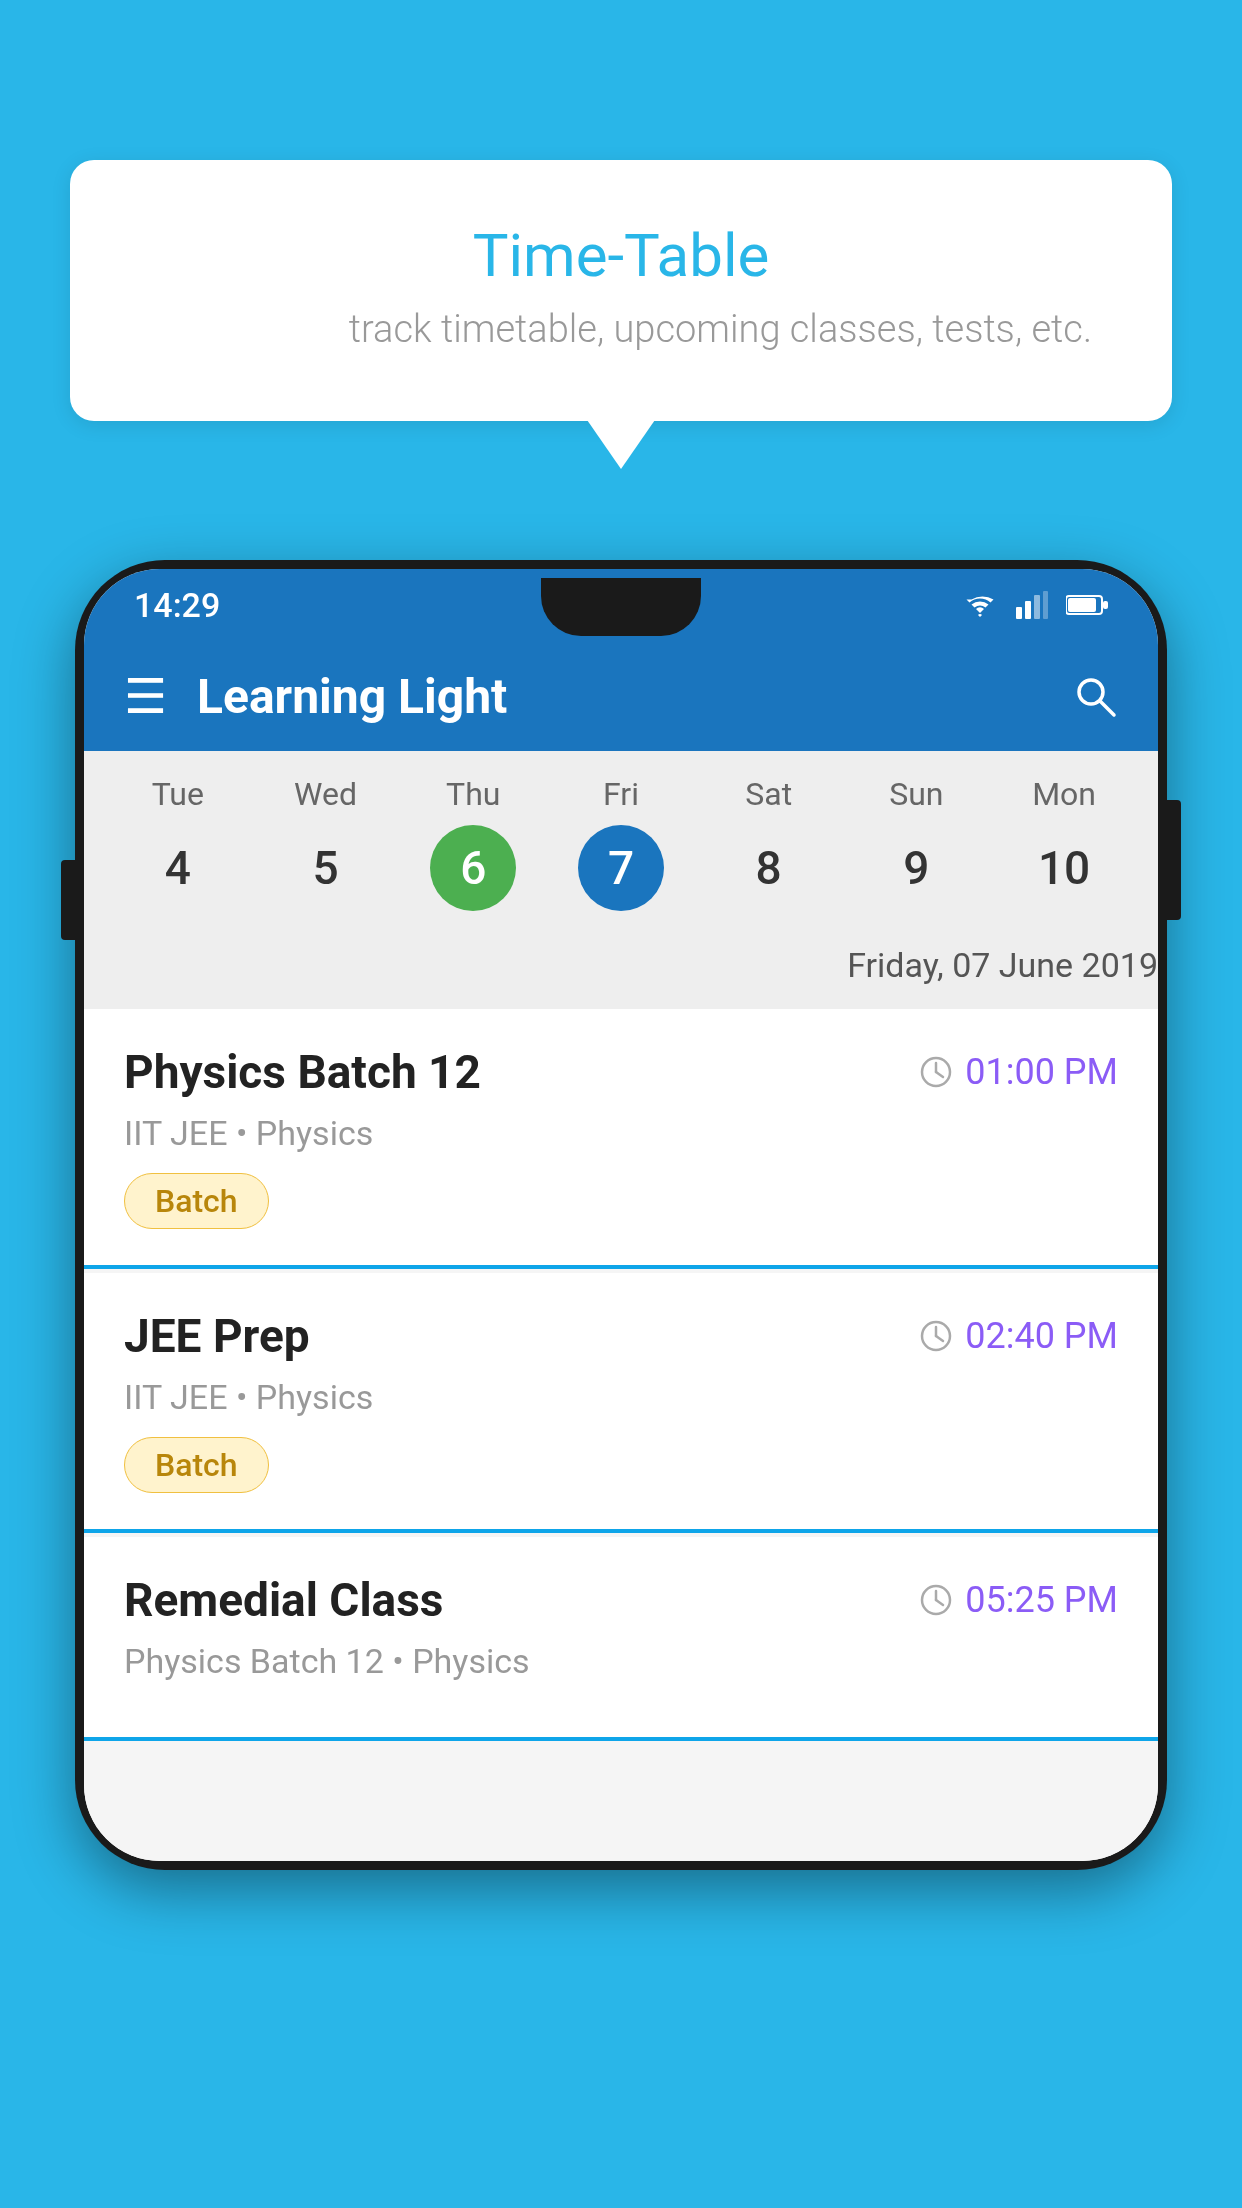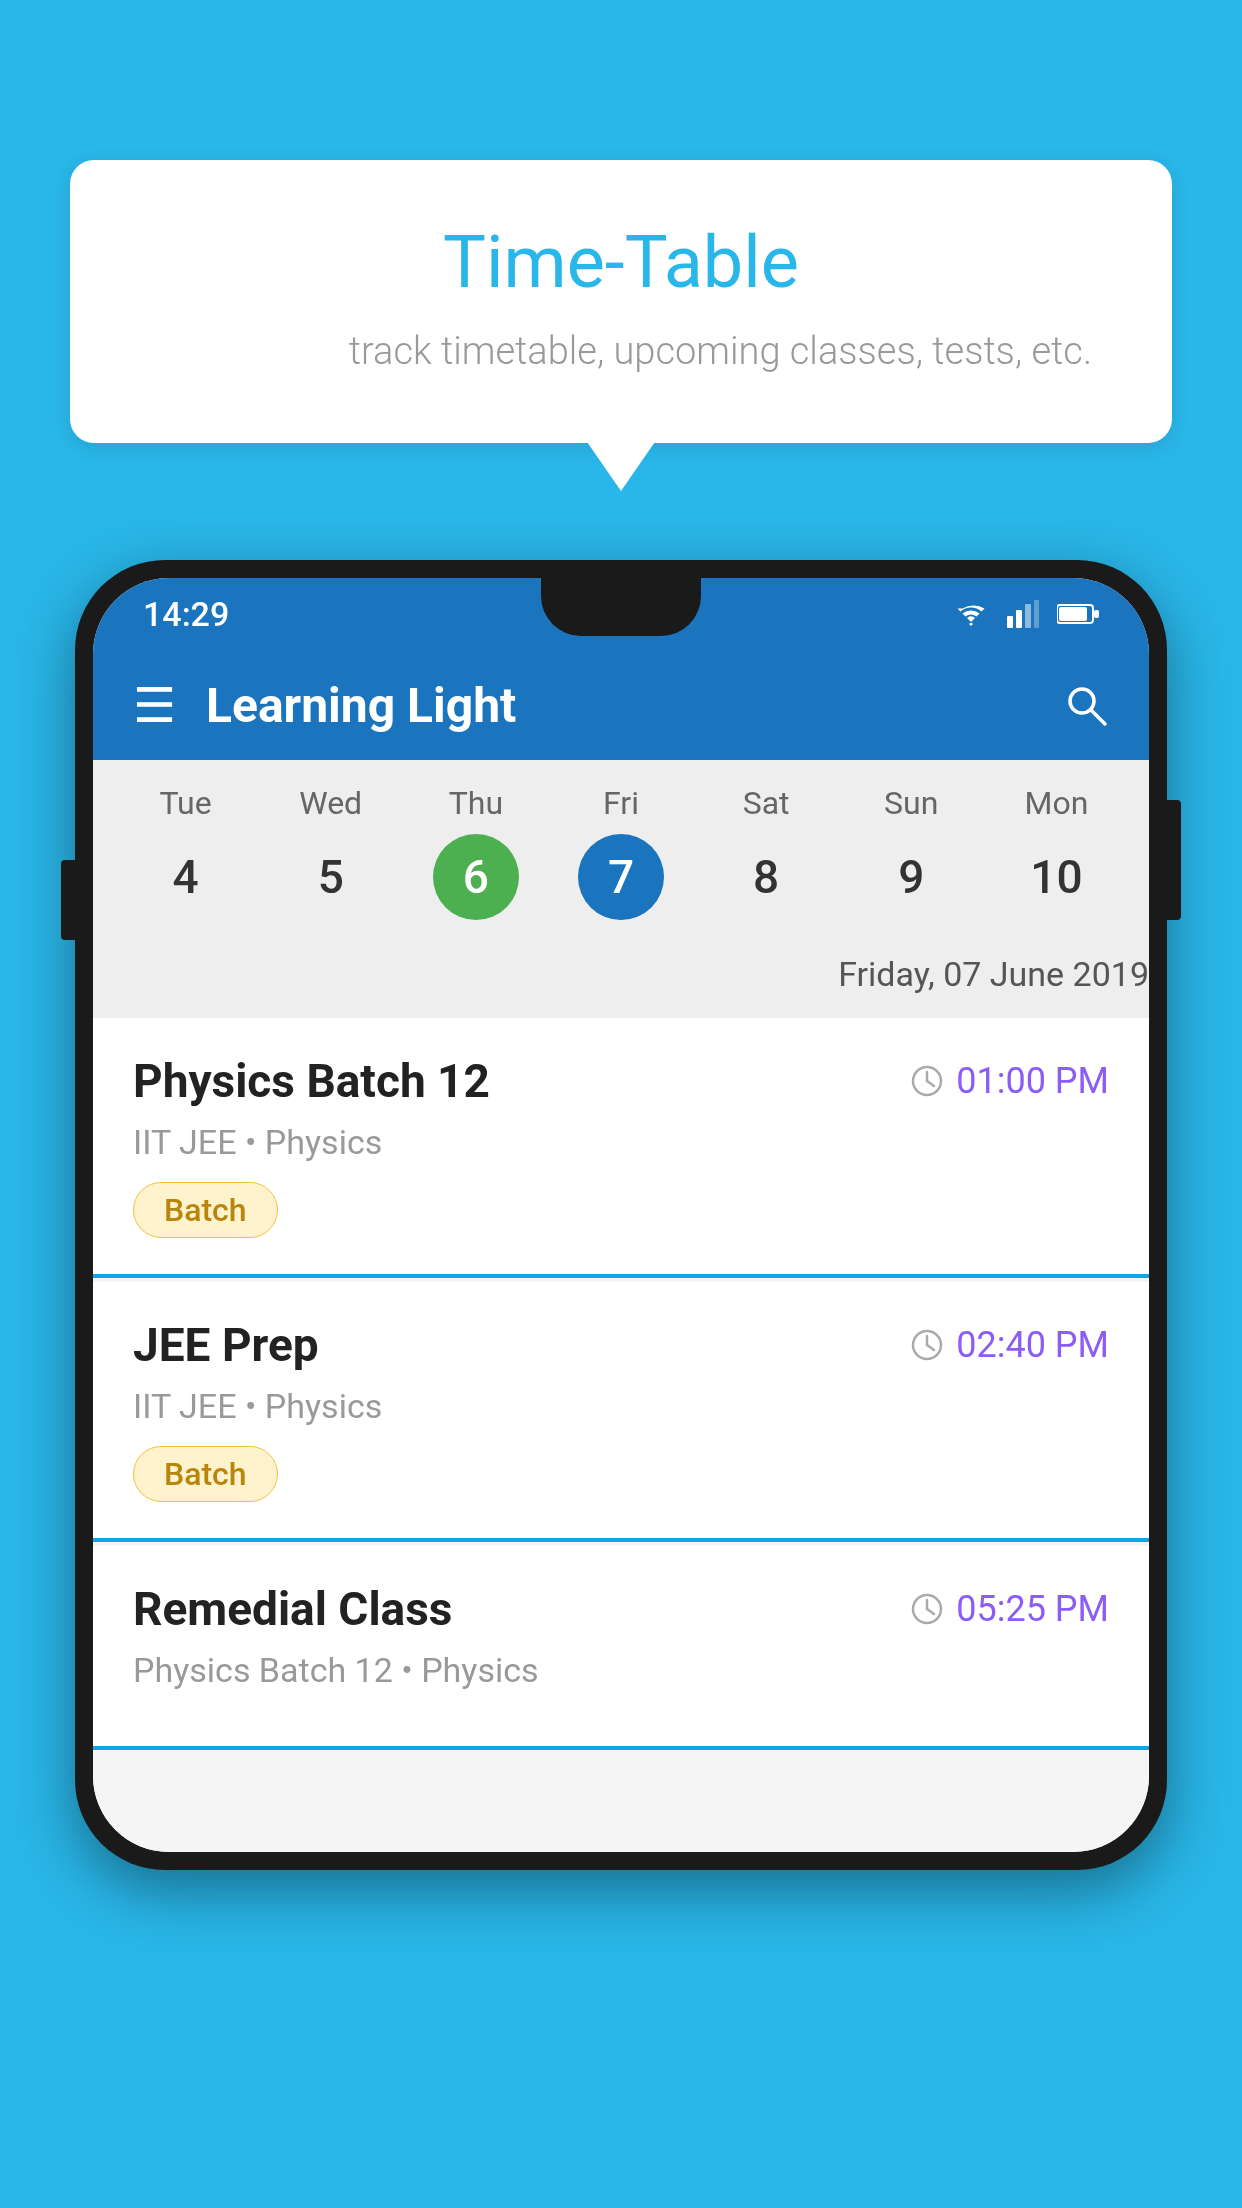--- a/index.html
+++ b/index.html
@@ -42,24 +42,24 @@
       left: 50%;
       transform: translateX(-50%);
       width: 0;
       height: 0;
       border-left: 36px solid transparent;
       border-right: 36px solid transparent;
       border-top: 52px solid white;
     }
 
     .speech-bubble-title {
-      font-size: 72px;
+      font-size: 60px;
       color: #29b6e8;
       font-weight: 400;
-      margin-bottom: 24px;
+      margin-bottom: 16px;
     }
 
     .speech-bubble-subtitle {
       font-size: 38px;
       color: #999;
       font-weight: 300;
       text-align: right;
     }
 
     
@@ -70,21 +70,21 @@
       right: 75px;
       bottom: 0;
     }
 
     .phone-frame {
       width: 100%;
       height: 1310px;
       background: #1a1a1a;
       border-radius: 90px;
       position: relative;
-      padding: 18px;
+      padding: 9px;
       box-shadow: 0 20px 60px rgba(0,0,0,0.4);
     }
 
     
     .phone-frame::before {
       content: '';
       position: absolute;
       left: -14px;
       top: 300px;
       width: 14px;

